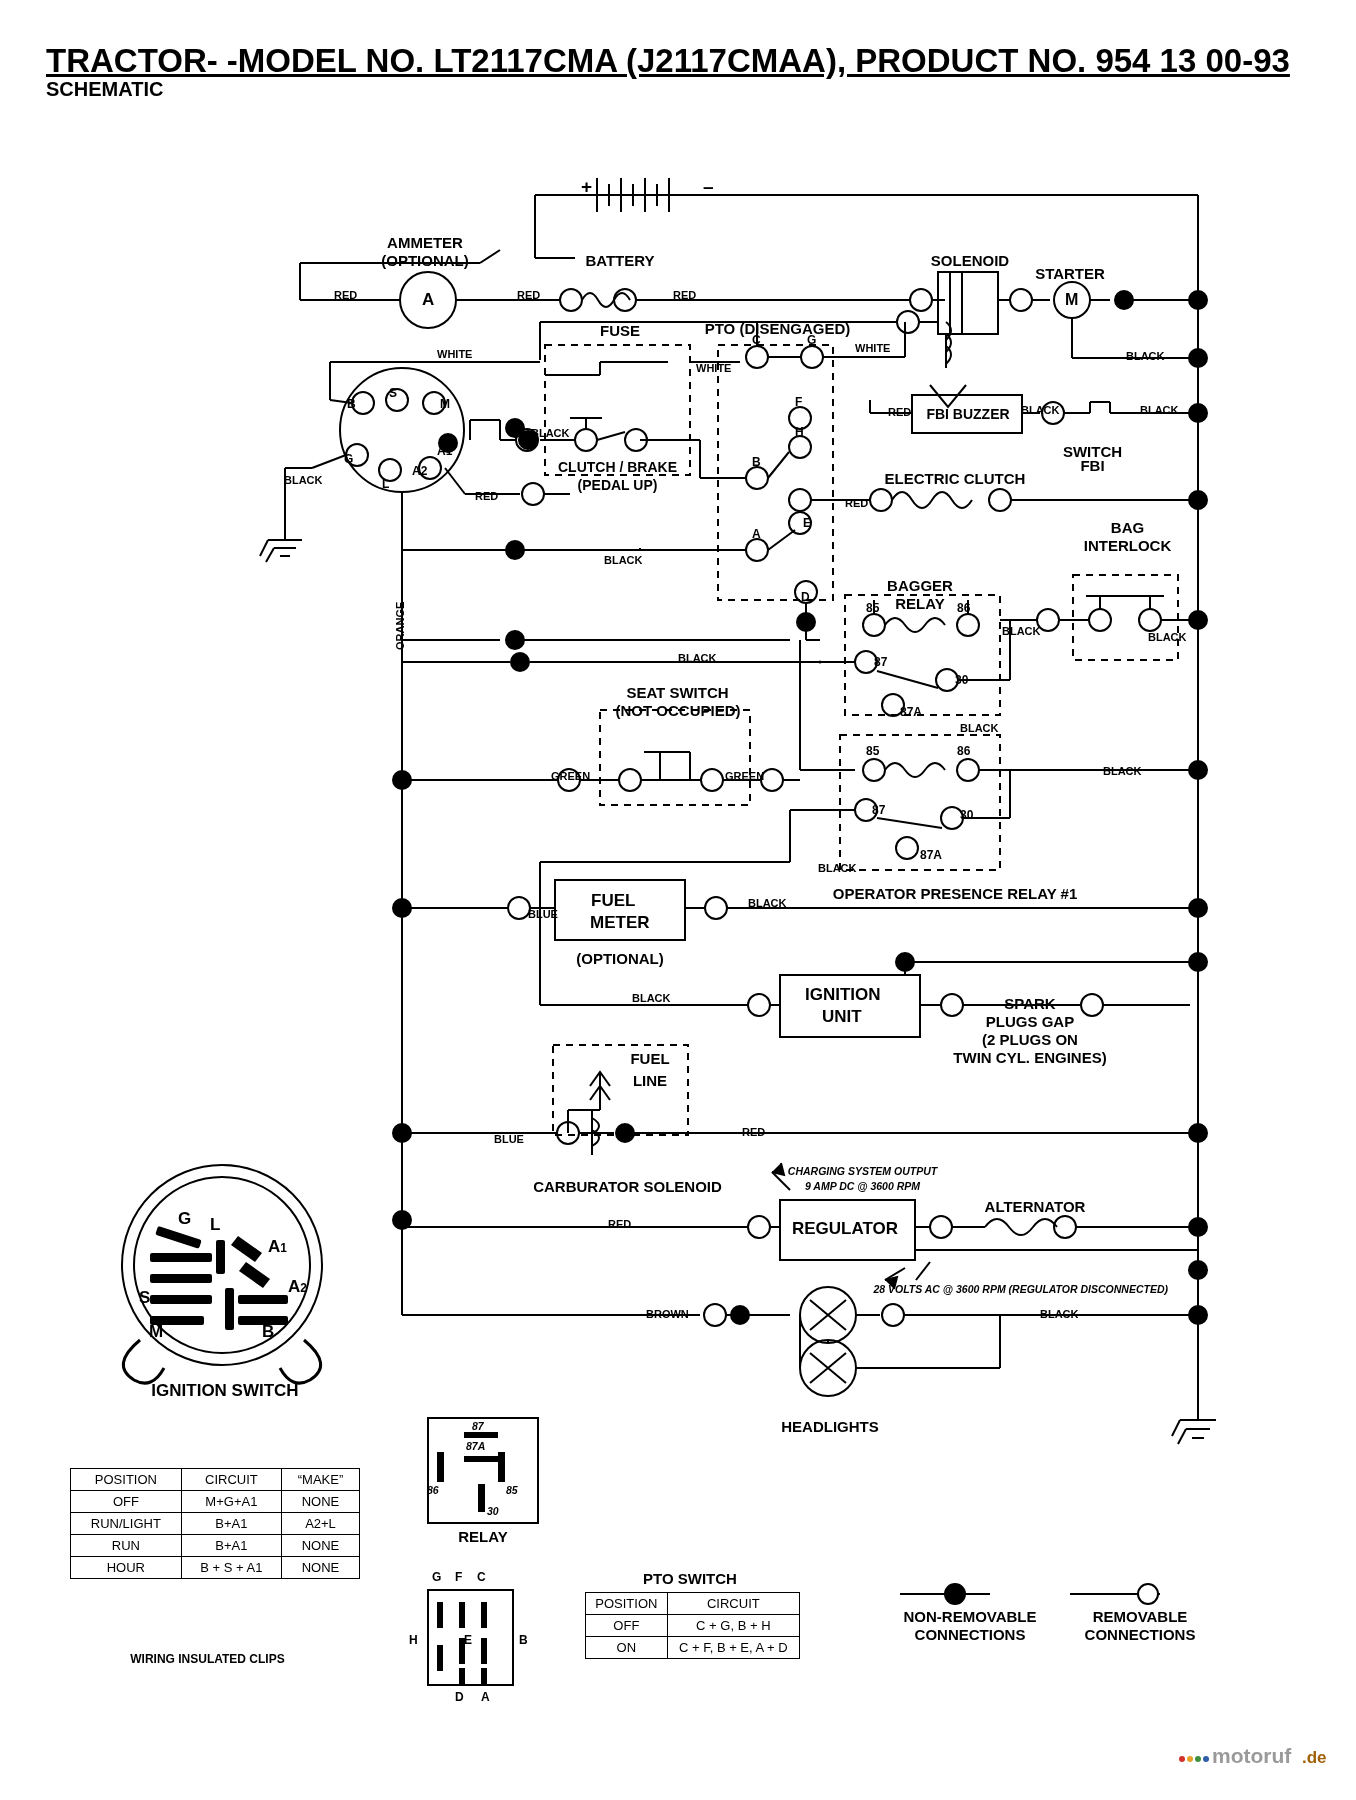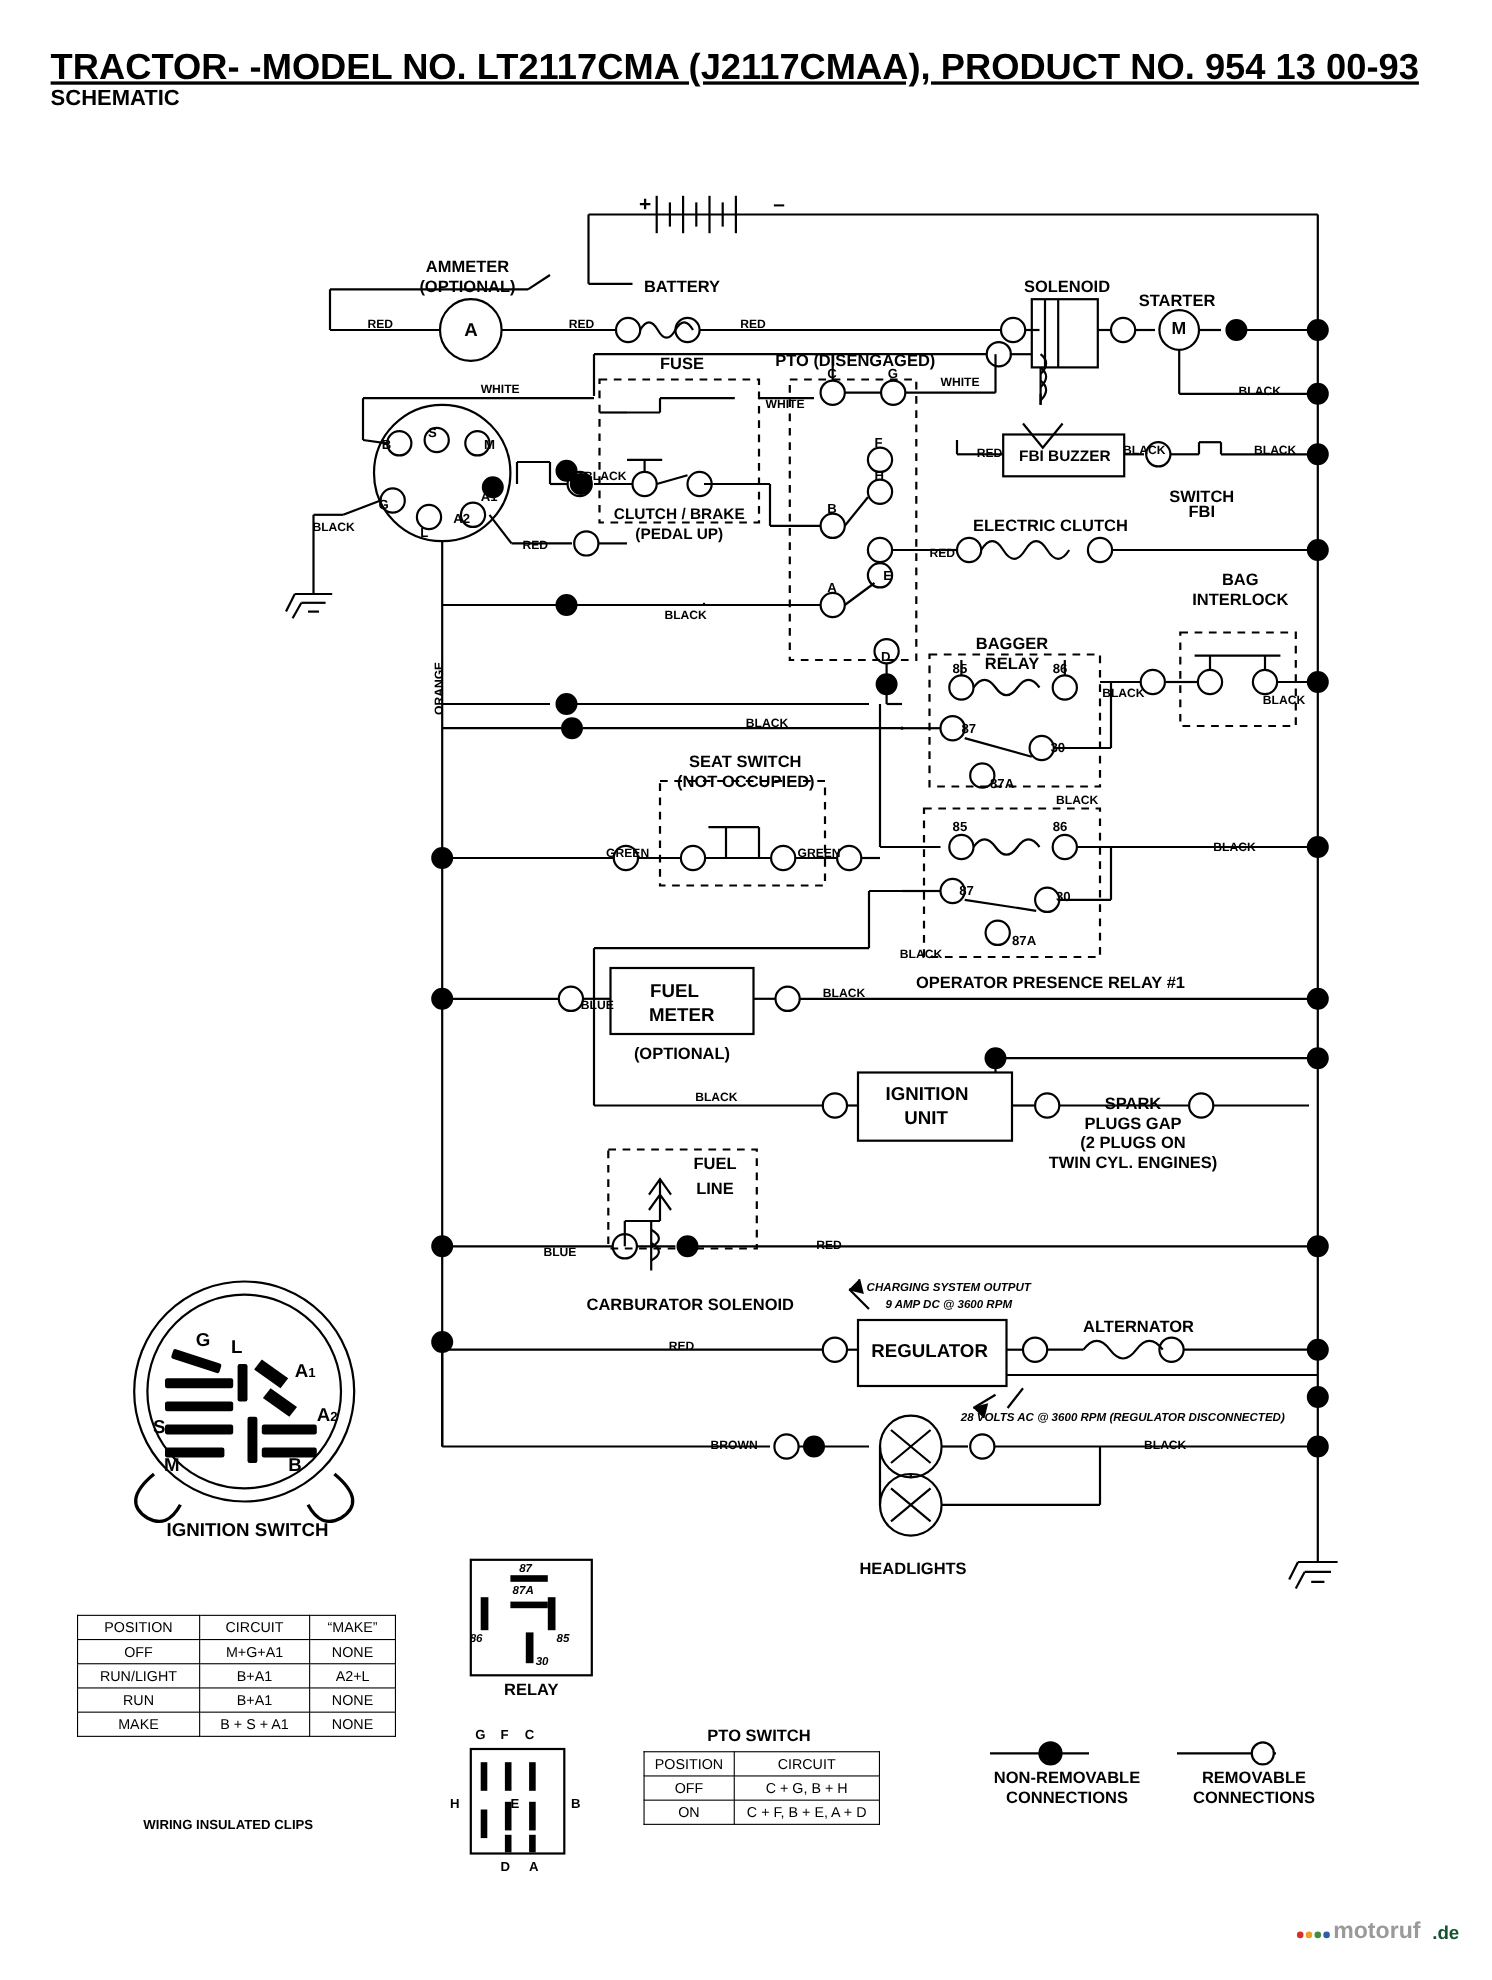--- a/index.html
+++ b/index.html
@@ -568,21 +568,21 @@
         <td>RUN/LIGHT</td>
         <td>B+A1</td>
         <td>A2+L</td>
       </tr>
     <tr>
         <td>RUN</td>
         <td>B+A1</td>
         <td>NONE</td>
       </tr>
     <tr>
-        <td>MAKE</td>
+        <td>HOUR</td>
         <td>B + S + A1</td>
         <td>NONE</td>
       </tr>
   </tbody>
 </table>
 
 <div class="tblcap" style="left:590px;top:1570px;width:200px;">PTO SWITCH</div>
 <table class="tbl" id="pto-table" style="left:585px;top:1592px;width:215px;">
   <thead>
       <tr>
@@ -605,13 +605,13 @@
 <div class="note" style="left:100px;top:1652px;">
   <b style="display:block;text-align:center;">WIRING INSULATED CLIPS</b>
 </div>
 
 <div class="wm" style="left:1178px;top:1742px;">
   <span>
     <span class="wmdot" style="background:#d4332b;"></span><span class="wmdot" style="background:#e8a22c;"></span><span class="wmdot" style="background:#3f8f3f;"></span><span class="wmdot" style="background:#2f5fa8;"></span>
   </span>
 </div>
 <div class="wm" style="left:1212px;top:1744px;font-size:21px;">motoruf</div>
-<div class="wm" style="left:1302px;top:1748px;font-size:17px;color:#14532d;">.de</div>
+<div class="wm" style="left:1302px;top:1748px;font-size:17px;color:#a16207;">.de</div>
 
 </body></html>

